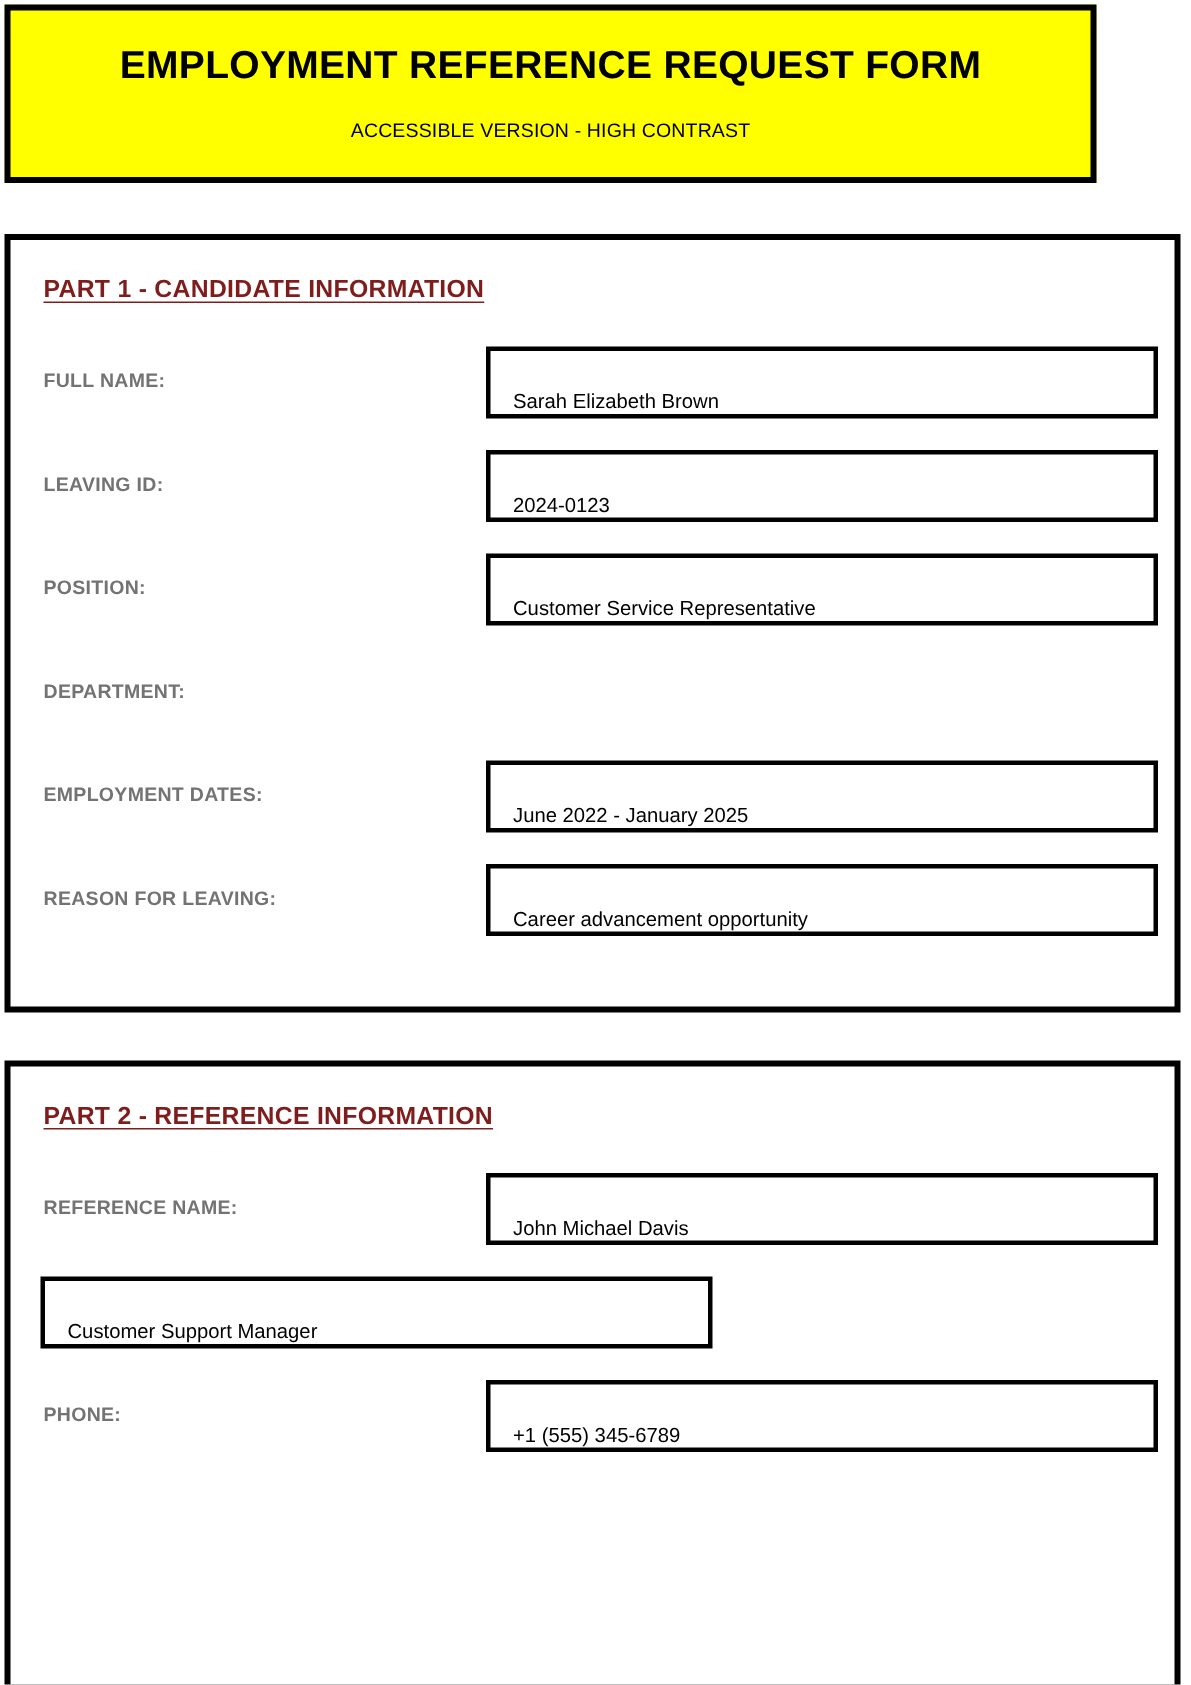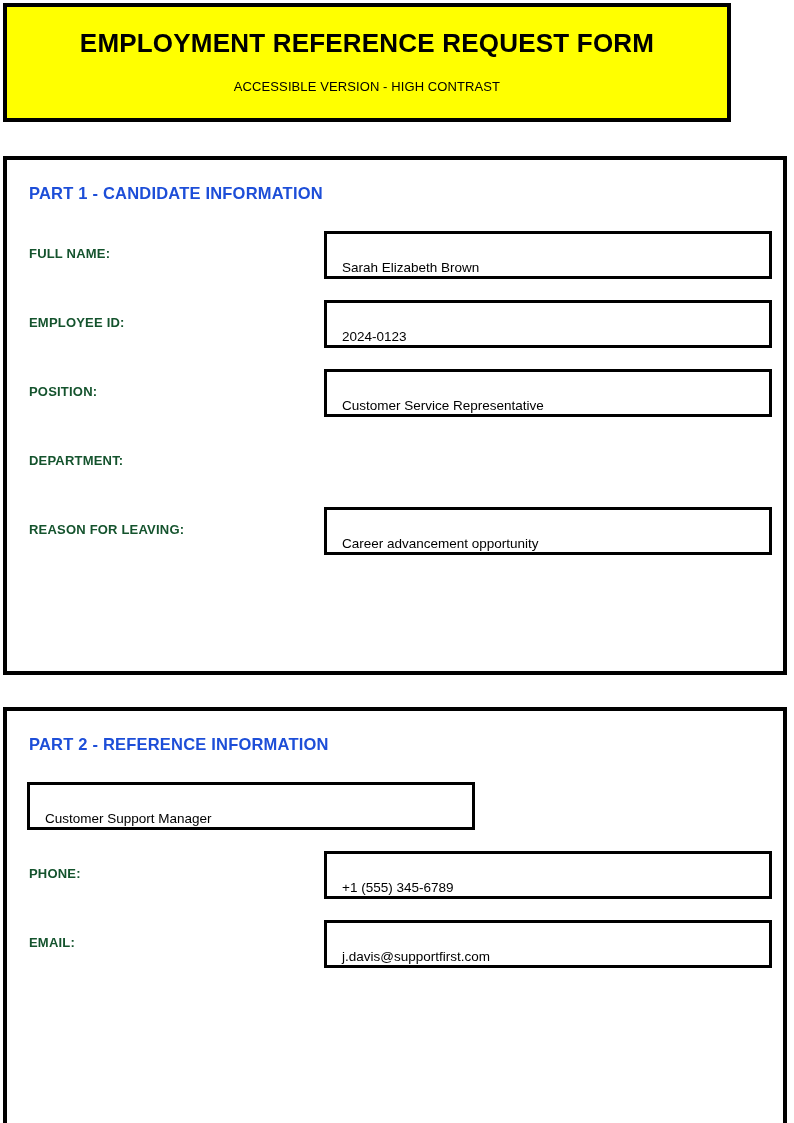--- a/index.html
+++ b/index.html
@@ -71,41 +71,42 @@
     height: 519px;
   }
   .section-part2 {
     margin-top: 32px;
     height: 420px;
   }
 
   .section-heading {
     font-size: 16.5px;
     font-weight: bold;
+    text-decoration: underline;
     text-underline-offset: 3px;
     letter-spacing: 0.2px;
     margin: 0 0 28px 2px;
-    color: #1d4ed8;
+    color: #7f1d1d;
     white-space: nowrap;
   }
 
   
   .field-row {
     display: flex;
     align-items: flex-start;
     margin-bottom: 21px;
     height: 48px;
   }
   .field-label {
     width: 297px;
     flex: 0 0 297px;
     font-size: 13px;
     font-weight: bold;
     letter-spacing: 0.2px;
-    color: #14532d;
+    color: #737373;
     padding-top: 15px;
     box-sizing: border-box;
     padding-left: 2px;
     white-space: nowrap;
   }
   .field-box {
     flex: 0 0 448px;
     width: 448px;
     height: 48px;
     border: 3px solid #000000;
@@ -137,65 +138,71 @@
     <div class="section-heading">PART 1 - CANDIDATE INFORMATION</div>
 
     <div class="field-row">
       <div class="field-label">FULL NAME:</div>
       <div class="field-box">
         <span class="field-value">Sarah Elizabeth Brown</span>
       </div>
     </div>
 
     <div class="field-row">
-      <div class="field-label">EMPLOYEE ID:</div>
+      <div class="field-label">LEAVING ID:</div>
       <div class="field-box">
         <span class="field-value">2024-0123</span>
       </div>
     </div>
 
     <div class="field-row">
       <div class="field-label">POSITION:</div>
       <div class="field-box">
         <span class="field-value">Customer Service Representative</span>
       </div>
     </div>
 
     <div class="field-row">
       <div class="field-label">DEPARTMENT:</div>
     </div>
 
+    <div class="field-row">
+      <div class="field-label">EMPLOYMENT DATES:</div>
+      <div class="field-box">
+        <span class="field-value">June 2022 - January 2025</span>
+      </div>
+    </div>
 
     <div class="field-row">
       <div class="field-label">REASON FOR LEAVING:</div>
       <div class="field-box">
         <span class="field-value">Career advancement opportunity</span>
       </div>
     </div>
   </div>
 
   <div class="section section-part2">
     <div class="section-heading">PART 2 - REFERENCE INFORMATION</div>
 
+    <div class="field-row">
+      <div class="field-label">REFERENCE NAME:</div>
+      <div class="field-box">
+        <span class="field-value">John Michael Davis</span>
+      </div>
+    </div>
 
     <div class="field-row">
       <div class="field-box">
         <span class="field-value">Customer Support Manager</span>
       </div>
     </div>
 
 
     <div class="field-row">
       <div class="field-label">PHONE:</div>
       <div class="field-box">
         <span class="field-value">+1 (555) 345-6789</span>
       </div>
     </div>
 
-    <div class="field-row">
-      <div class="field-label">EMAIL:</div>
-      <div class="field-box">
-        <span class="field-value">j.davis@supportfirst.com</span>
-      </div>
-    </div>
   </div>
 
 </div>
 
 </body></html>

